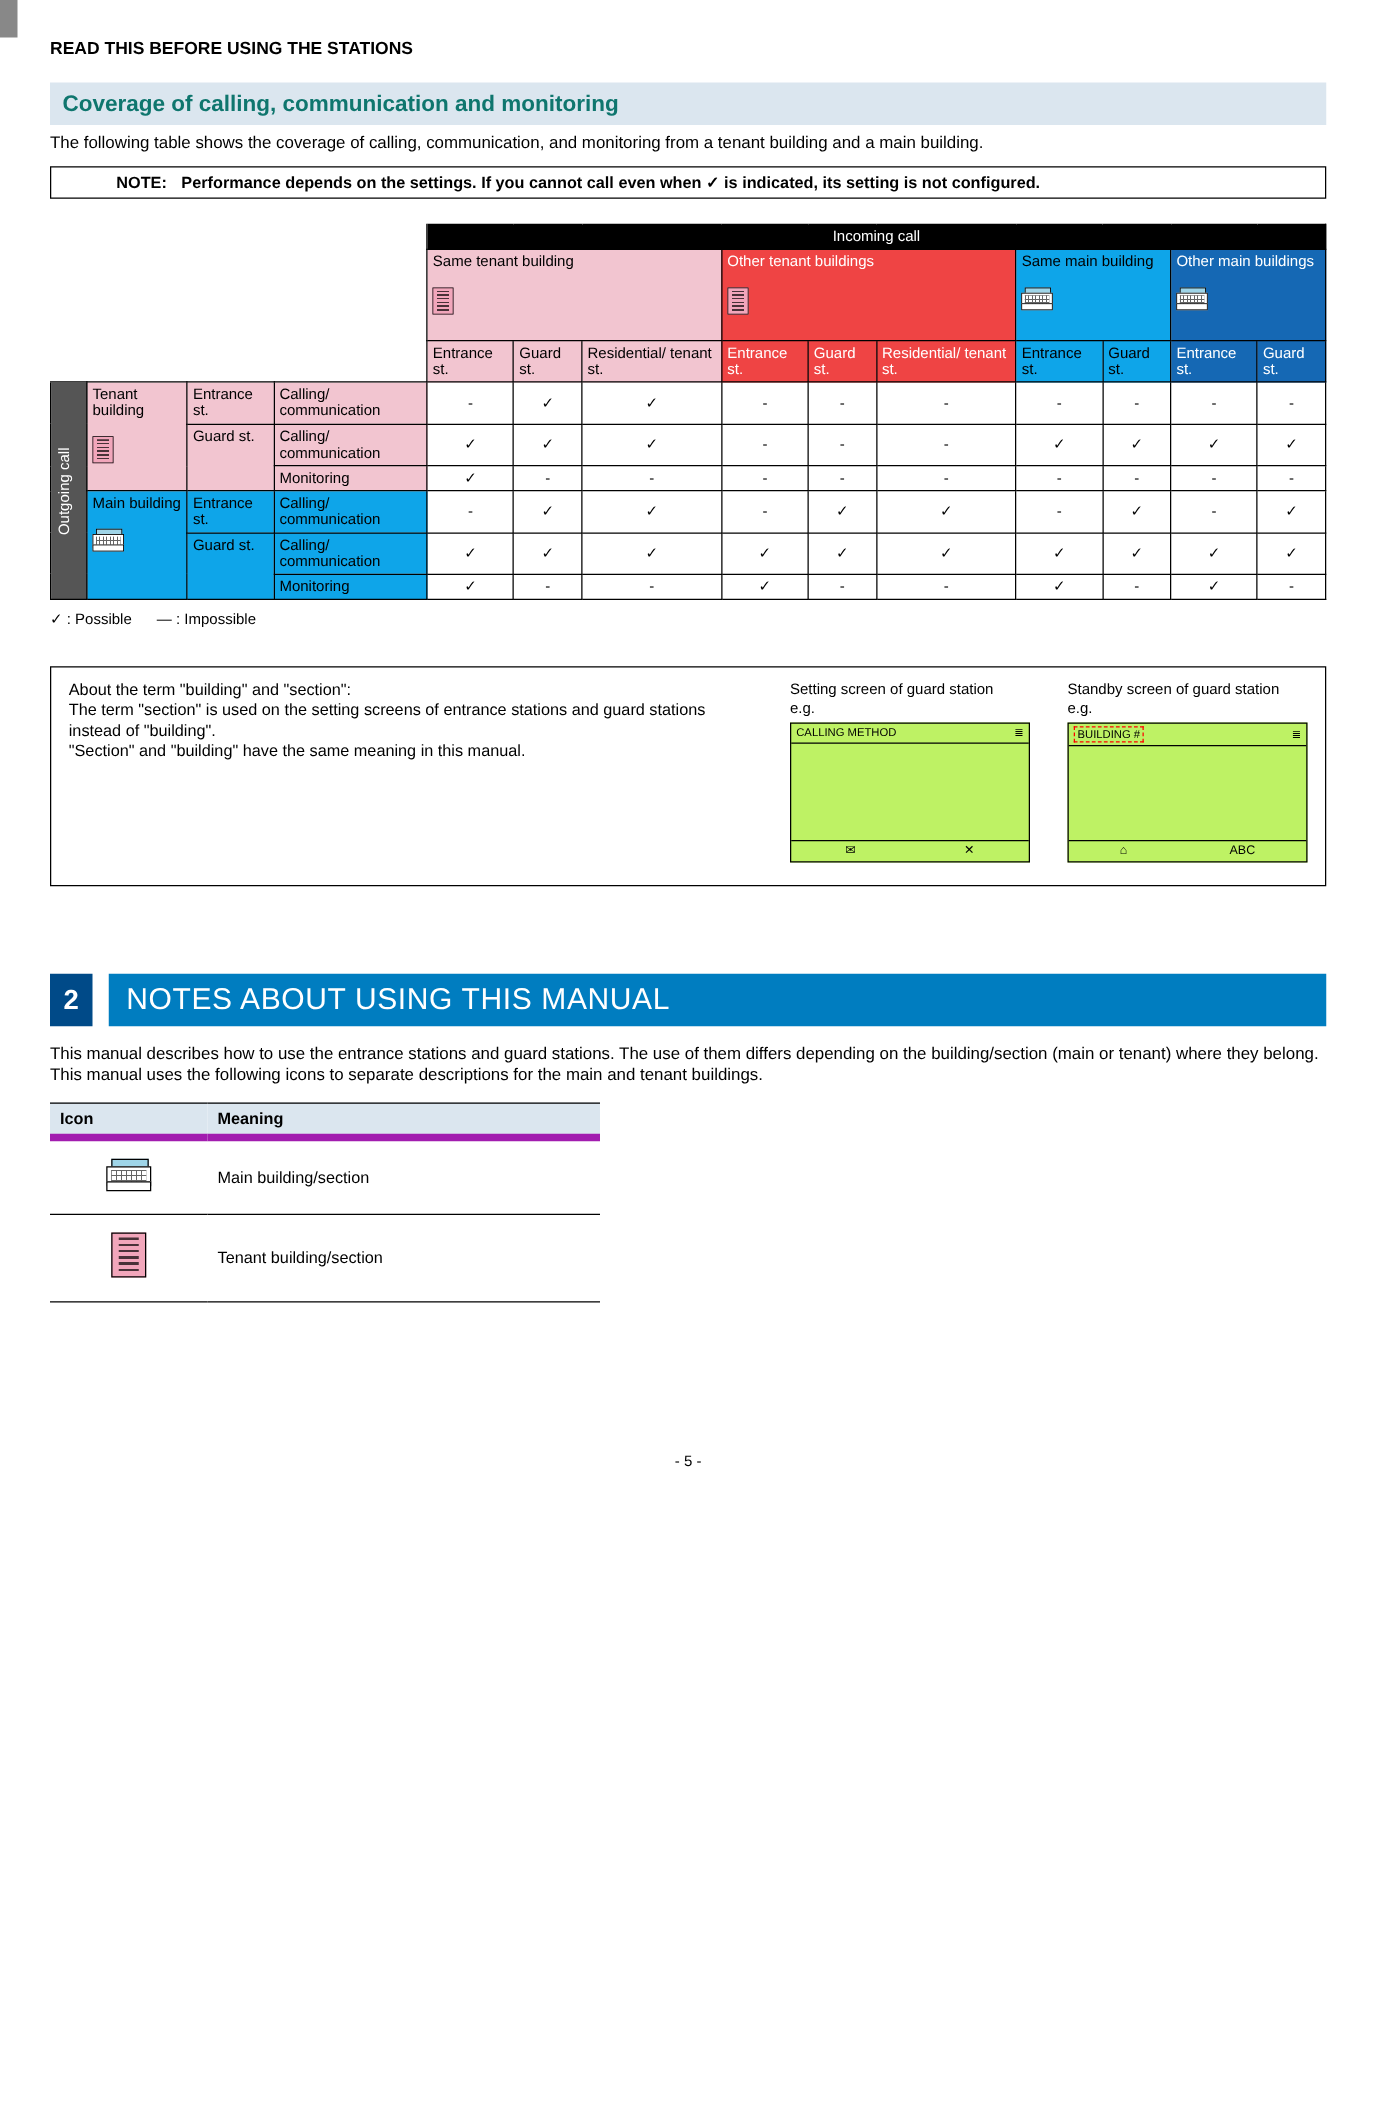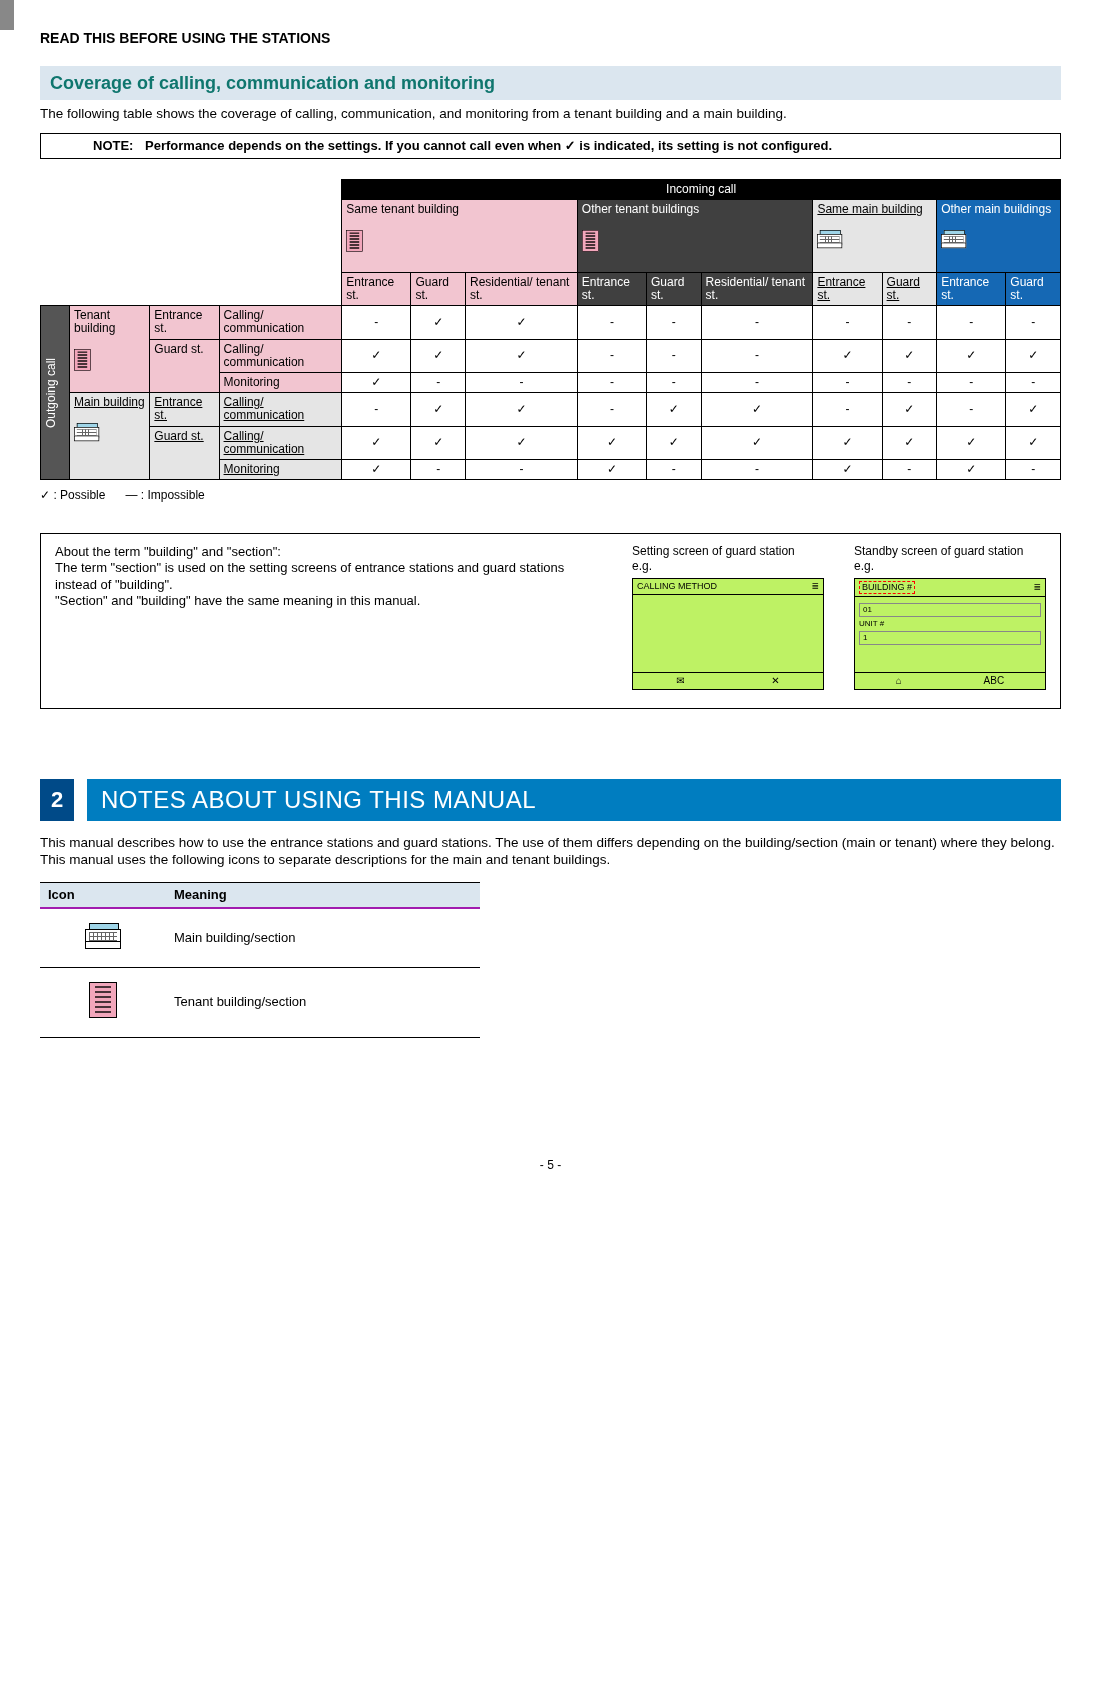--- a/index.html
+++ b/index.html
@@ -50,22 +50,22 @@
   table.cov td, table.cov th {
     border: 1px solid #000;
     padding: 3px 4px;
     text-align: left;
     vertical-align: top;
     line-height: 1.1;
   }
   table.cov .center { text-align: center; vertical-align: middle; }
   .bg-blue-dark  { background:#000000; color:#fff; }
   .bg-pink       { background:#f2c5d0; }
-  .bg-crimson    { background:#404040; color:#fff; }
-  .bg-blue-light { background:#e5e5e5;text-decoration:underline; }
+  .bg-crimson    { background:#ef4444; color:#fff; }
+  .bg-blue-light { background:#0ea5e9; }
   .bg-blue-mid   { background:#1568b4; color:#fff; }
   .bg-grey       { background:#555; color:#fff; }
 
   .vert-label {
     writing-mode: vertical-rl;
     transform: rotate(180deg);
     text-align: center;
     font-size: 12px;
     white-space: nowrap;
   }
@@ -135,21 +135,21 @@
 
   table.icon-table{
     border-collapse: collapse;
     width: 440px;
     font-size: 13px;
     margin-top:10px;
   }
   table.icon-table th{
     background:#dbe6ef;
     border-top:1px solid #000;
-    border-bottom:2px solid #a21caf;
+    border-bottom:6px solid #a21caf;
     padding:4px 8px;
     text-align:left;
     font-weight:bold;
   }
   table.icon-table td{
     border-bottom:1px solid #000;
     padding:14px 8px;
     vertical-align:middle;
   }
 
@@ -383,25 +383,20 @@
     </div>
     <div class="shot-col">
       <div>Standby screen of guard station</div>
       <div>
         <span>e.g.</span>
         <div class="shot-box">
           <div class="title-row">
               <span class="hl" style="padding:0 2px">BUILDING #</span>
               <span>≣</span>
             </div>
-          <div class="body">
-            <div class="row">01</div>
-            <div style="font-size:8px;margin:2px 0">UNIT #</div>
-            <div class="row">1</div>
-          </div>
           <div class="footer">
             <span>⌂</span>
             <span>ABC</span>
           </div>
         </div>
       </div>
     </div>
   </div>
 </div>
 

